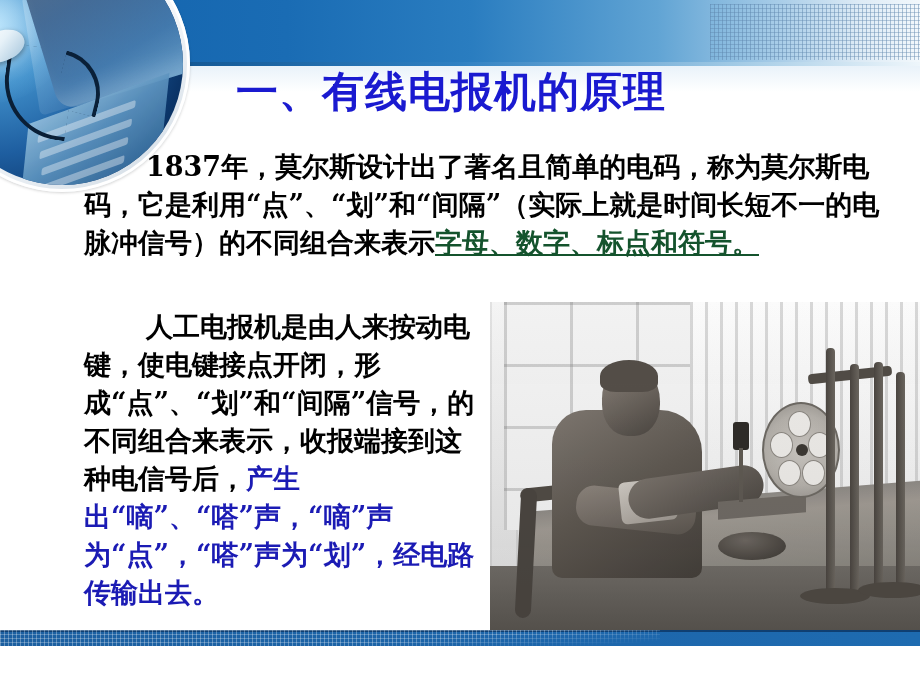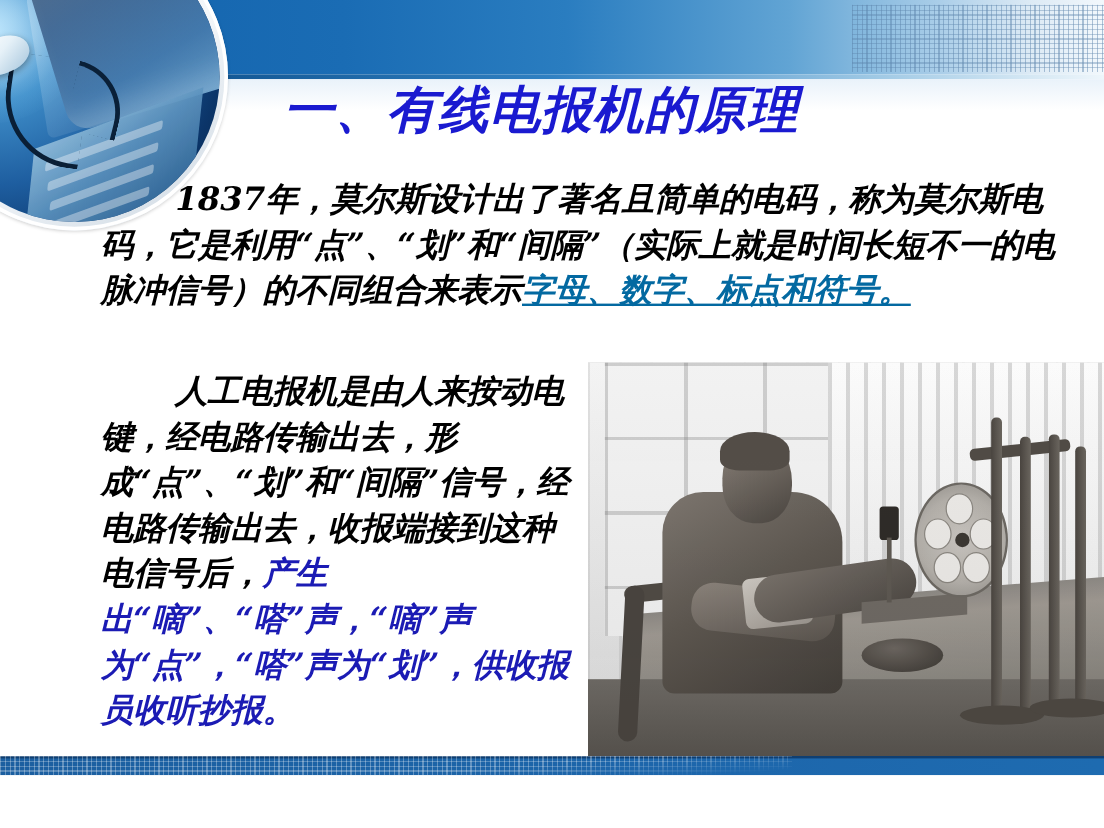--- a/index.html
+++ b/index.html
@@ -9,21 +9,20 @@
   }
   body {
     font-family: "Liberation Serif", "DejaVu Serif", serif;
   }
   #slide {
     position: relative;
     width: 920px;
     height: 646px;
     overflow: hidden;
     background: #ffffff;
-    font-style: italic;
   }
 
   
   .top-band {
     position: absolute;
     left: 148px;
     top: 0px;
     width: 772px;
     height: 62px;
     background: linear-gradient(to right,
@@ -189,21 +188,21 @@
     width: 818px;
     text-indent: 62px;
   }
   #para2 {
     left: 84px;
     top: 308px;
     width: 404px;
     text-indent: 62px;
   }
   .lnk {
-    color: #0369a1;
+    color: #14532d;
     text-decoration: underline;
   }
   .blu {
     color: #1b1bb4;
   }
 
   
   .photo {
     position: absolute;
     left: 490px;
@@ -505,21 +504,21 @@
       <div class="c-cable2"></div>
       <div class="c-mouse"></div>
     </div>
     <div class="circle-ring"></div>
   </div>
 
   <div class="title">一、有线电报机的原理</div>
 
   <div class="para" id="para1"><span>1837年，莫尔斯设计出了著名且简单的电码，称为莫尔斯电码，它是利用“点”、“划”和“间隔”（实际上就是时间长短不一的电脉冲信号）的不同组合来表示</span><span class="lnk">字母、数字、标点和符号。</span></div>
 
-  <div class="para" id="para2"><span>人工电报机是由人来按动电键，经电路传输出去，形成“点”、“划”和“间隔”信号，经电路传输出去，收报端接到这种电信号后，</span><span class="blu">产生出“嘀”、“嗒”声，“嘀”声为“点”，“嗒”声为“划”，供收报员收听抄报。</span></div>
+  <div class="para" id="para2"><span>人工电报机是由人来按动电键，使电键接点开闭，形成“点”、“划”和“间隔”信号，的不同组合来表示，收报端接到这种电信号后，</span><span class="blu">产生出“嘀”、“嗒”声，“嘀”声为“点”，“嗒”声为“划”，经电路传输出去。</span></div>
 
   <div class="photo">
     <div class="ph-bg"></div>
     <div class="ph-window"></div>
     <div class="ph-curtain"></div>
 
     <div class="ph-table"></div>
     <div class="ph-table2"></div>
 
     <div class="ph-chair-top"></div>

